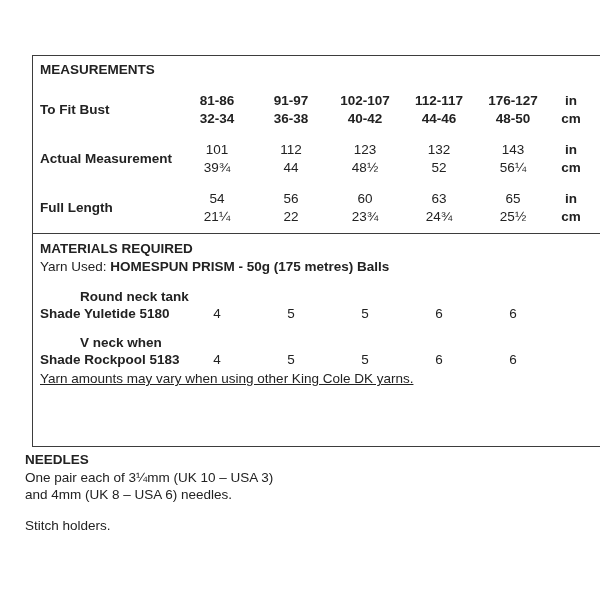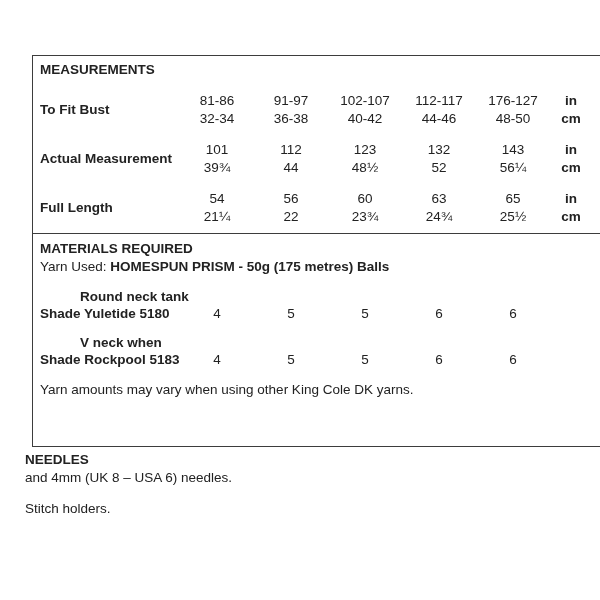--- a/index.html
+++ b/index.html
@@ -45,44 +45,45 @@
     font-weight: bold;
     font-size: 13.5px;
     line-height: 16px;
   }
   .m-cell {
     width: 74px;
     text-align: center;
     font-size: 13.5px;
     line-height: 18px;
   }
-  .m-cell.bold { font-weight: normal; text-align: center; }
+  .m-cell.bold { font-weight: bold; text-align: center; }
   .m-cell.unit { width: 42px; font-weight: bold; }
 
   .yarn-used {
     font-size: 13.5px;
     line-height: 18px;
   }
   .yarn-used .yarn-name { font-weight: bold; }
 
   .garment { margin-top: 12px; }
   .garment-name {
     font-weight: bold;
     font-size: 13.5px;
     line-height: 17px;
     margin-left: 40px;
   }
   .shade-row { display: flex; }
   .shade-row .m-label { line-height: 17px; }
   .shade-row .m-cell { line-height: 17px; }
 
   .yarn-note {
-    margin-top: 13px;
-    font-size: 13.5px;
-    line-height: 18px;
+    margin-top: 2px;
+    font-size: 13.5px;
+    line-height: 18px;
+    text-decoration: underline;
   }
 
   .needles-section {
     position: absolute;
     left: 25px; top: 451px;
     font-size: 13.5px;
     line-height: 17px;
   }
   .needles-line { line-height: 17px; }
   .stitch-holders { margin-top: 14px; }
@@ -213,17 +214,18 @@
         </div>
       </div>
 
       <div class="yarn-note">Yarn amounts may vary when using other King Cole DK yarns.</div>
     </div>
 
   </div>
 
   <div class="needles-section">
     <div class="section-title">NEEDLES</div>
+    <div class="needles-line">One pair each of 3¼mm (UK 10 – USA 3)</div>
     <div class="needles-line">and 4mm (UK 8 – USA 6) needles.</div>
     <div class="needles-line stitch-holders">Stitch holders.</div>
   </div>
 
 </div>
 
 </body></html>

